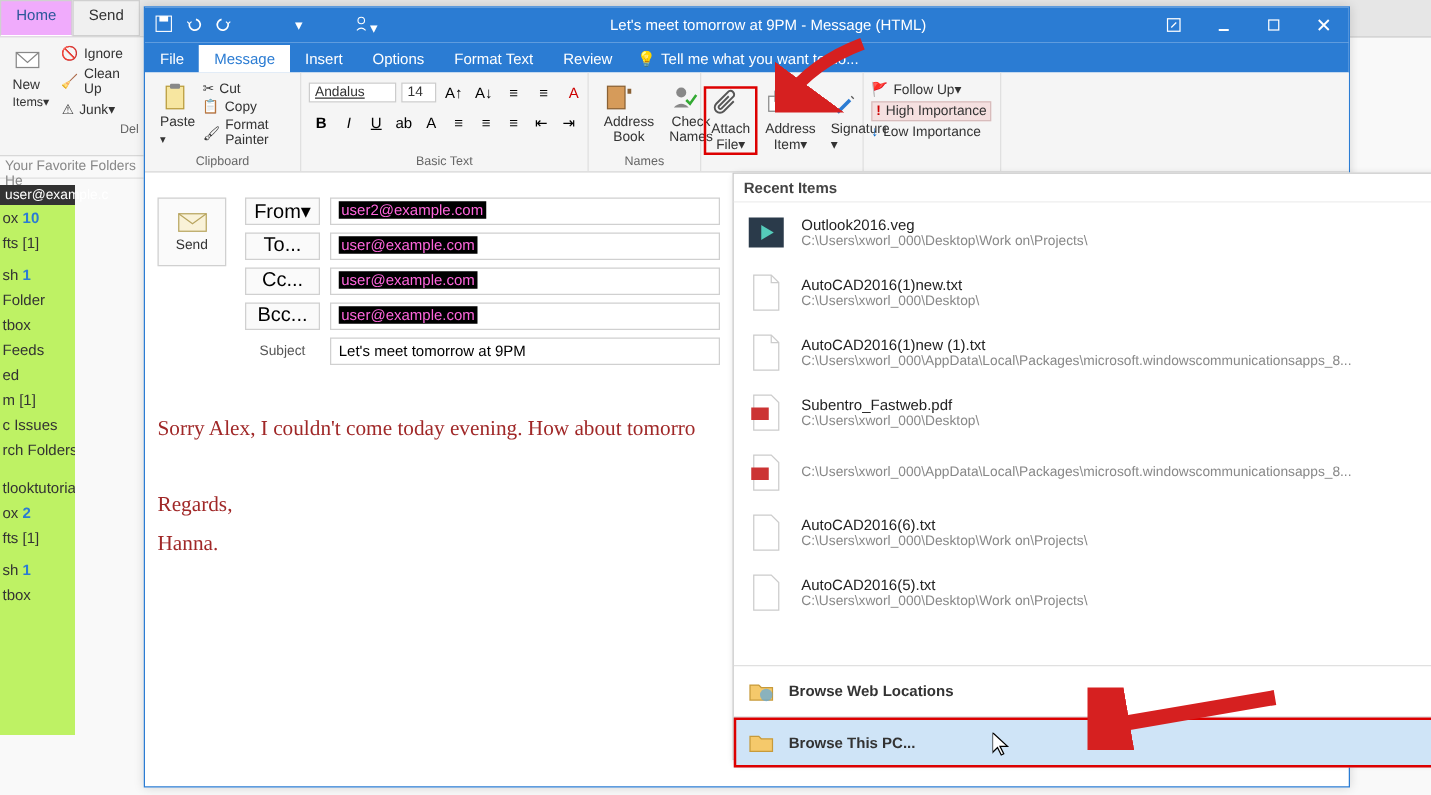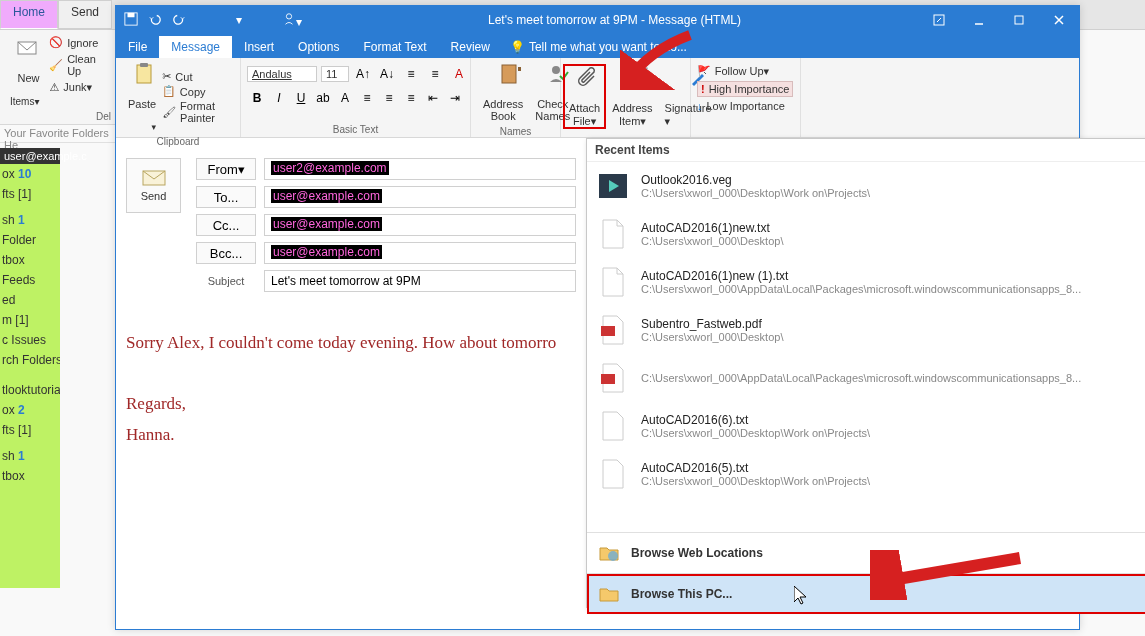--- a/index.html
+++ b/index.html
@@ -32,34 +32,34 @@
   
   .ribbon-tabs { height: 24px; background: #2b7cd3; display: flex; align-items: flex-end; color: #fff; font-size: 12px; }
   .ribbon-tab { padding: 4px 12px; cursor: pointer; }
   .ribbon-tab.active { background: #fff; color: #2b7cd3; }
   .tell-me { padding: 4px 8px; display: flex; align-items: center; gap: 4px; }
   
   .ribbon { height: 80px; background: #f5f5f5; border-bottom: 1px solid #d8d8d8; display: flex; }
   .ribbon-group { border-right: 1px solid #e0e0e0; padding: 2px 6px; display: flex; flex-direction: column; justify-content: space-between; }
   .group-label { font-size: 10px; color: #666; text-align: center; padding-top: 2px; }
   .group-body { flex: 1; display: flex; align-items: center; }
-  .big-btn { display: flex; flex-direction: column; align-items: flex-end; padding: 2px 6px; font-size: 11px; gap: 12px; }
+  .big-btn { display: flex; flex-direction: column; align-items: flex-start; padding: 2px 6px; font-size: 11px; gap: 2px; }
   .big-btn svg { width: 24px; height: 24px; }
   .small-row { display: flex; align-items: center; gap: 4px; font-size: 11px; padding: 1px 0; }
   .font-select { border: 1px solid #ccc; background: #fff; padding: 1px 4px; font-size: 11px; }
   .fmt-btn { width: 20px; height: 20px; border: none; background: none; font-size: 12px; display: inline-flex; align-items: center; justify-content: center; }
   .attach-highlighted { outline: 2px solid #d00; outline-offset: -2px; }
   
   
   .compose-area { position: absolute; top: 132px; left: 0; width: 470px; padding: 20px 10px 10px 10px; }
   .send-col { float: left; width: 55px; margin-right: 10px; }
   .send-btn { width: 55px; height: 55px; border: 1px solid #d0d0d0; background: #fafafa; display: flex; flex-direction: column; align-items: center; justify-content: center; font-size: 11px; gap: 4px; }
   .fields-col { margin-left: 70px; }
   .field-row { display: flex; align-items: center; margin-bottom: 6px; }
-  .field-btn { width: 60px; height: 22px; border: 1px solid #d0d0d0; background: #fafafa; font-size: 13px; margin-right: 8px; }
+  .field-btn { width: 60px; height: 22px; border: 1px solid #d0d0d0; background: #fafafa; font-size: 16px; margin-right: 8px; }
   .field-label { width: 60px; text-align: center; font-size: 11px; color: #555; margin-right: 8px; }
   .field-input { flex: 1; height: 22px; border: 1px solid #d0d0d0; padding: 2px 6px; font-size: 12px; }
   .redacted { background: #000; color: #f6d; padding: 0 2px; }
   
   .body-area { position: absolute; top: 322px; left: 10px; width: 460px; font-family: "Times New Roman", serif; font-size: 17px; color: #a02828; line-height: 1.8; }
   
   
   .attach-dropdown { position: absolute; top: 132px; left: 470px; width: 635px; height: 470px; background: #fff; border: 1px solid #c8c8c8; box-shadow: 2px 2px 6px rgba(0,0,0,0.2); z-index: 10; }
   .dd-header { display: flex; justify-content: space-between; padding: 4px 8px; border-bottom: 1px solid #eee; font-size: 12px; }
   .dd-header .left { font-weight: bold; color: #444; }
@@ -235,21 +235,21 @@
           <div class="small-row">🖌 <span>Format Painter</span></div>
         </div>
       </div>
       <div class="group-label">Clipboard</div>
     </div>
 
     <div class="ribbon-group" style="width:230px;">
       <div class="group-body" style="flex-direction:column; align-items:flex-start; gap:4px; padding-top:4px;">
         <div style="display:flex; gap:4px; align-items:center;">
           <span class="font-select" style="width:70px;text-decoration:underline;">Andalus</span>
-          <span class="font-select" style="width:28px;">11</span>
+          <span class="font-select" style="width:28px;">14</span>
           <button class="fmt-btn">A↑</button>
           <button class="fmt-btn">A↓</button>
           <button class="fmt-btn">≡</button>
           <button class="fmt-btn">≡</button>
           <button class="fmt-btn" style="color:#c00;">A</button>
         </div>
         <div style="display:flex; gap:2px;">
           <button class="fmt-btn" style="font-weight:bold;">B</button>
           <button class="fmt-btn" style="font-style:italic;">I</button>
           <button class="fmt-btn" style="text-decoration:underline;">U</button>

